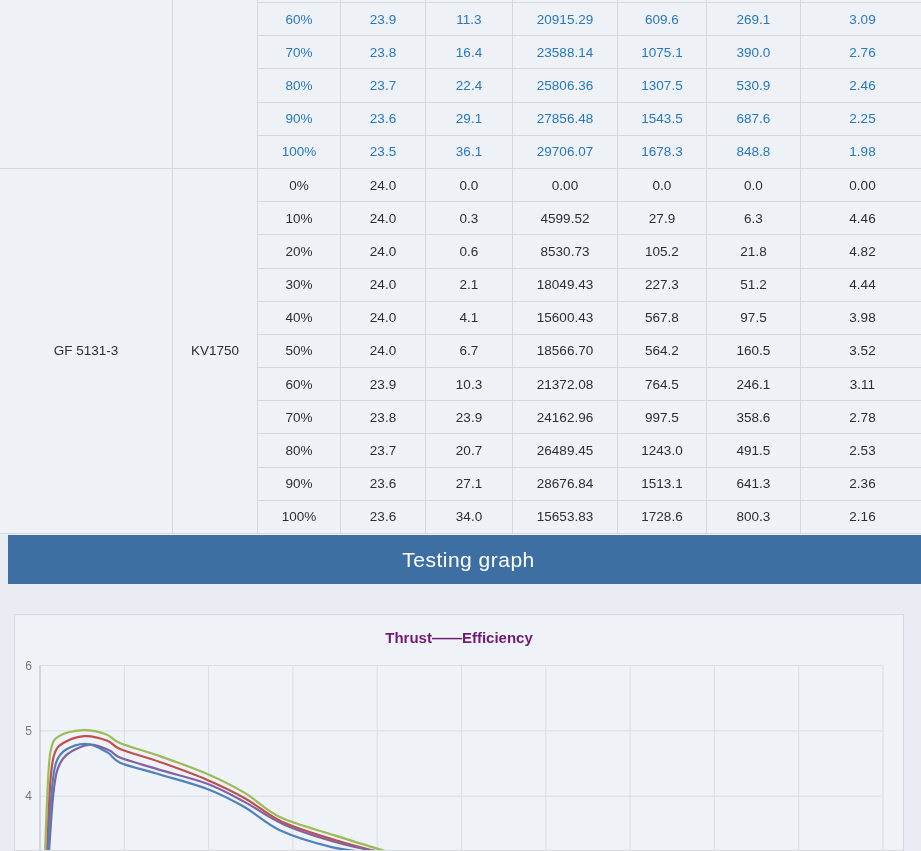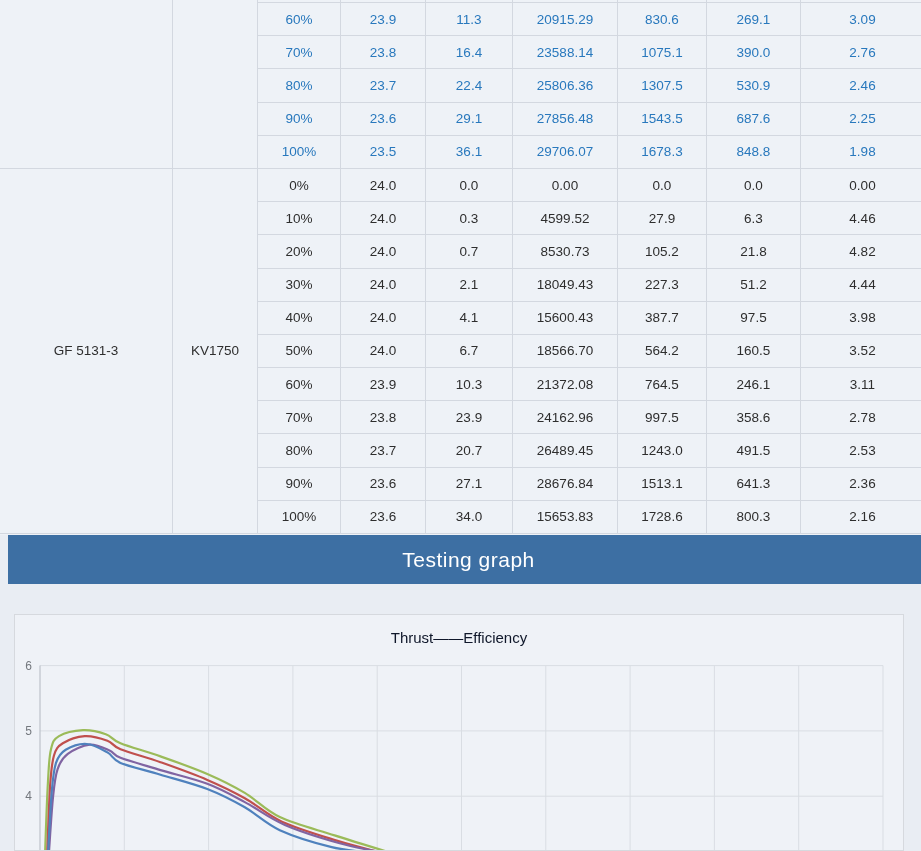--- a/index.html
+++ b/index.html
@@ -21,21 +21,21 @@
 
   
   .banner{position:absolute;top:535px;left:0;width:921px;height:49px;
           background:#3d6fa3;color:#ffffff;text-align:center;line-height:49px;
           font-size:21px;letter-spacing:.5px;}
 
   
   .chart-panel{position:absolute;top:614px;left:14px;width:890px;height:237px;
                box-sizing:border-box;background:#eff2f7;border:1px solid #d6d9de;}
   .chart-title{position:absolute;top:14px;left:0;width:100%;text-align:center;
-               font-weight:normal;font-size:15px;color:#0f172a;}
+               font-weight:bold;font-size:15px;color:#701a75;}
   .chart-panel svg{position:absolute;top:0;left:0;}
   .ytick{font-size:12px;fill:#74787e;}
 </style>
 </head>
 <body>
 
 <div class="page">
 
   <div class="table-area">
     <table class="data-table">
@@ -60,21 +60,21 @@
             <td></td>
             <td></td>
             <td></td>
             <td></td>
           </tr>
           <tr class="sec-blue">
             <td class="val">60%</td>
             <td class="val">23.9</td>
             <td class="val">11.3</td>
             <td class="val">20915.29</td>
-            <td class="val">830.6</td>
+            <td class="val">609.6</td>
             <td class="val">269.1</td>
             <td class="val">3.09</td>
           </tr>
           <tr class="sec-blue">
             <td class="val">70%</td>
             <td class="val">23.8</td>
             <td class="val">16.4</td>
             <td class="val">23588.14</td>
             <td class="val">1075.1</td>
             <td class="val">390.0</td>
@@ -123,41 +123,41 @@
             <td class="val">24.0</td>
             <td class="val">0.3</td>
             <td class="val">4599.52</td>
             <td class="val">27.9</td>
             <td class="val">6.3</td>
             <td class="val">4.46</td>
           </tr>
           <tr class="sec-dark">
             <td class="val">20%</td>
             <td class="val">24.0</td>
-            <td class="val">0.7</td>
+            <td class="val">0.6</td>
             <td class="val">8530.73</td>
             <td class="val">105.2</td>
             <td class="val">21.8</td>
             <td class="val">4.82</td>
           </tr>
           <tr class="sec-dark">
             <td class="val">30%</td>
             <td class="val">24.0</td>
             <td class="val">2.1</td>
             <td class="val">18049.43</td>
             <td class="val">227.3</td>
             <td class="val">51.2</td>
             <td class="val">4.44</td>
           </tr>
           <tr class="sec-dark">
             <td class="val">40%</td>
             <td class="val">24.0</td>
             <td class="val">4.1</td>
             <td class="val">15600.43</td>
-            <td class="val">387.7</td>
+            <td class="val">567.8</td>
             <td class="val">97.5</td>
             <td class="val">3.98</td>
           </tr>
           <tr class="sec-dark">
             <td class="val">50%</td>
             <td class="val">24.0</td>
             <td class="val">6.7</td>
             <td class="val">18566.70</td>
             <td class="val">564.2</td>
             <td class="val">160.5</td>

